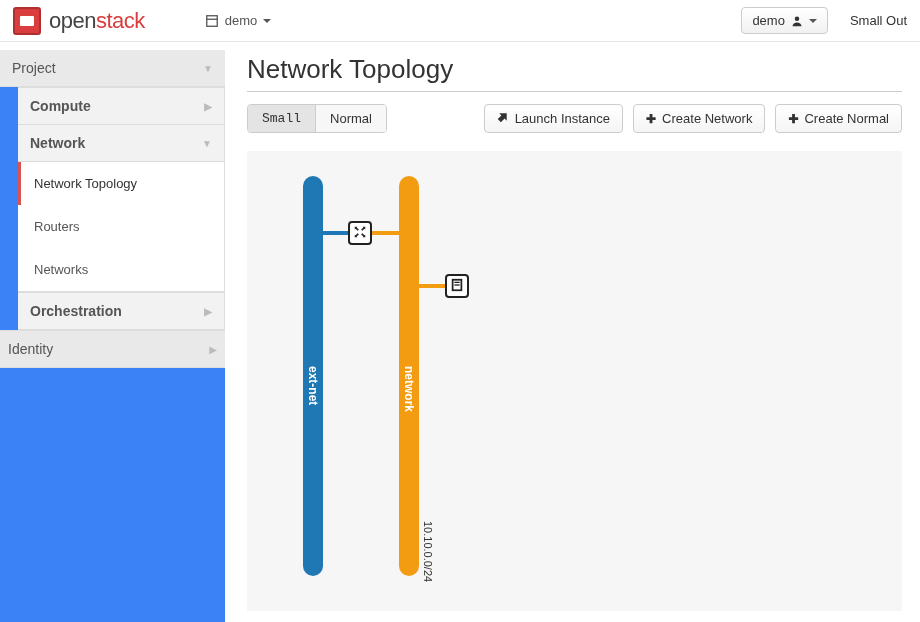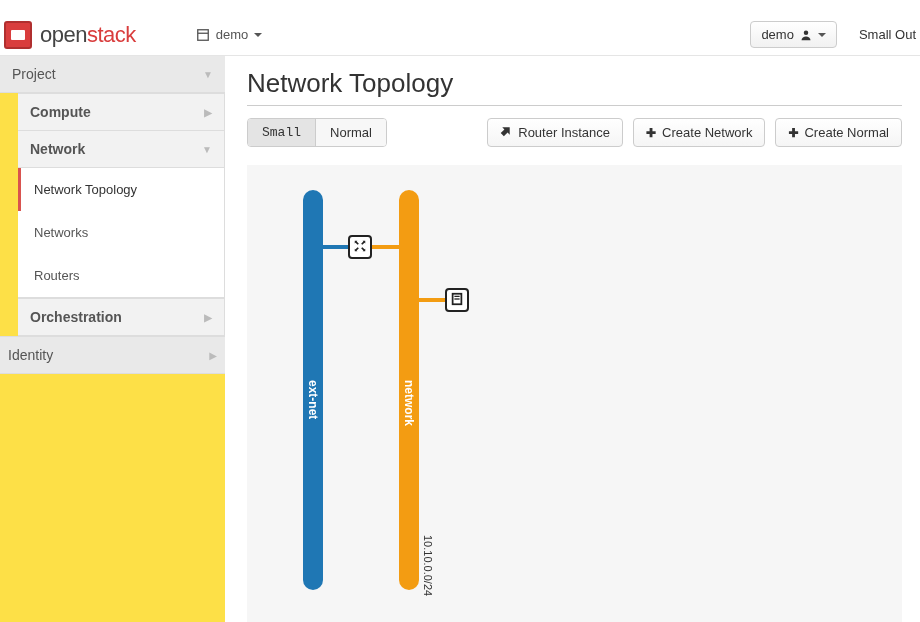--- a/index.html
+++ b/index.html
@@ -1,35 +1,35 @@
 <!DOCTYPE html>
 <html><head>
 <meta charset="utf-8">
 <style>
   * { box-sizing: border-box; margin: 0; padding: 0; }
   body { font-family: "Helvetica Neue", Helvetica, Arial, sans-serif; font-size: 13px; color: #333; background: #fff; width: 920px; height: 622px; overflow: hidden; }
 
   
-  .header { height: 42px; border-bottom: 1px solid #e5e5e5; display: flex; align-items: center; padding: 0 4px; margin-top: 14px; }
+  .header { height: 42px; border-bottom: 1px solid #e5e5e5; display: flex; align-items: center; padding: 0 13px; }
   .logo { display: flex; align-items: center; cursor: pointer; }
   .logo-mark { width: 28px; height: 28px; background: #d93d3d; border: 2px solid #b02f2f; border-radius: 3px; position: relative; margin-right: 8px; }
   .logo-mark::after { content: ""; position: absolute; width: 14px; height: 10px; background: #fff; top: 7px; left: 5px; border-radius: 1px; }
   .logo-text { font-size: 22px; font-weight: 300; color: #444; letter-spacing: -0.5px; }
   .logo-text b { color: #d93d3d; font-weight: 400; }
   .header-project { margin-left: 60px; display: flex; align-items: center; color: #555; cursor: pointer; font-size: 13px; }
   .header-project .caret { margin-left: 6px; }
   .caret { display: inline-block; width: 0; height: 0; border-left: 4px solid transparent; border-right: 4px solid transparent; border-top: 4px solid #555; }
   .header-right { margin-left: auto; display: flex; align-items: center; gap: 22px; }
   .user-btn { border: 1px solid #ccc; background: linear-gradient(#fff,#f1f1f1); border-radius: 4px; padding: 5px 10px; display: flex; align-items: center; gap: 6px; cursor: pointer; font-size: 13px; color: #333; }
   .user-icon { width: 12px; height: 12px; display: inline-block; }
   .signout { color: #333; cursor: pointer; font-size: 13px; }
 
   
   .body { display: flex; height: calc(622px - 42px); }
-  .sidebar { width: 225px; background: #fde047; }
+  .sidebar { width: 225px; background: #3b82f6; margin-top: 8px; }
   .side-top { background: #e9e9e9; border-bottom: 1px solid #ddd; padding: 10px 12px; font-size: 14px; color: #555; display: flex; align-items: center; justify-content: space-between; }
   .side-sub { margin-left: 18px; border-left: none; }
   .side-hdr { background: #f2f2f2; border: 1px solid #ddd; border-left: none; padding: 10px 12px; font-size: 14px; font-weight: bold; color: #555; display: flex; align-items: center; justify-content: space-between; cursor: pointer; }
   .side-hdr + .side-hdr { border-top: none; }
   .side-items { border: 1px solid #ddd; border-top: none; border-left: none; }
   .side-item { padding: 14px 16px; font-size: 13px; color: #555; background: #fff; cursor: pointer; }
   .side-item.active { border-left: 3px solid #d9534f; background: #fff; font-weight: normal; color: #333; padding-left: 13px; }
   .side-identity { background: #e9e9e9; border-top: 1px solid #ddd; border-bottom: 1px solid #ddd; padding: 10px 8px; font-size: 14px; color: #555; display: flex; justify-content: space-between; align-items: center; }
   .expander { color: #bbb; font-size: 10px; }
 
@@ -111,24 +111,24 @@
       </div>
       <div class="side-hdr">
         <span>Network</span>
         <span class="expander">▼</span>
       </div>
       <div class="side-items">
         <div class="side-item active">
           <span>Network Topology</span>
         </div>
         <div class="side-item">
-          <span>Networks</span>
+          <span>Routers</span>
         </div>
         <div class="side-item">
-          <span>Routers</span>
+          <span>Networks</span>
         </div>
       </div>
       <div class="side-hdr">
         <span>Orchestration</span>
         <span class="expander">▶</span>
       </div>
     </div>
     <div class="side-identity">
       <span>Identity</span>
       <span class="expander">▶</span>
@@ -143,21 +143,21 @@
         <button class="active">Small</button>
         <button>Normal</button>
       </div>
       <div class="actions">
         <button class="btn">
           <span>
             <svg width="12" height="12" viewBox="0 0 16 16">
                 <path d="M8 1 L15 8 L8 15 L8 11 L1 11 L1 5 L8 5 Z" transform="rotate(-45 8 8)" fill="#333"></path>
               </svg>
           </span>
-          <span>Router Instance</span>
+          <span>Launch Instance</span>
         </button>
         <button class="btn">
           <span class="plus">✚</span>
           <span>Create Network</span>
         </button>
         <button class="btn">
           <span class="plus">✚</span>
           <span>Create Normal</span>
         </button>
       </div>

